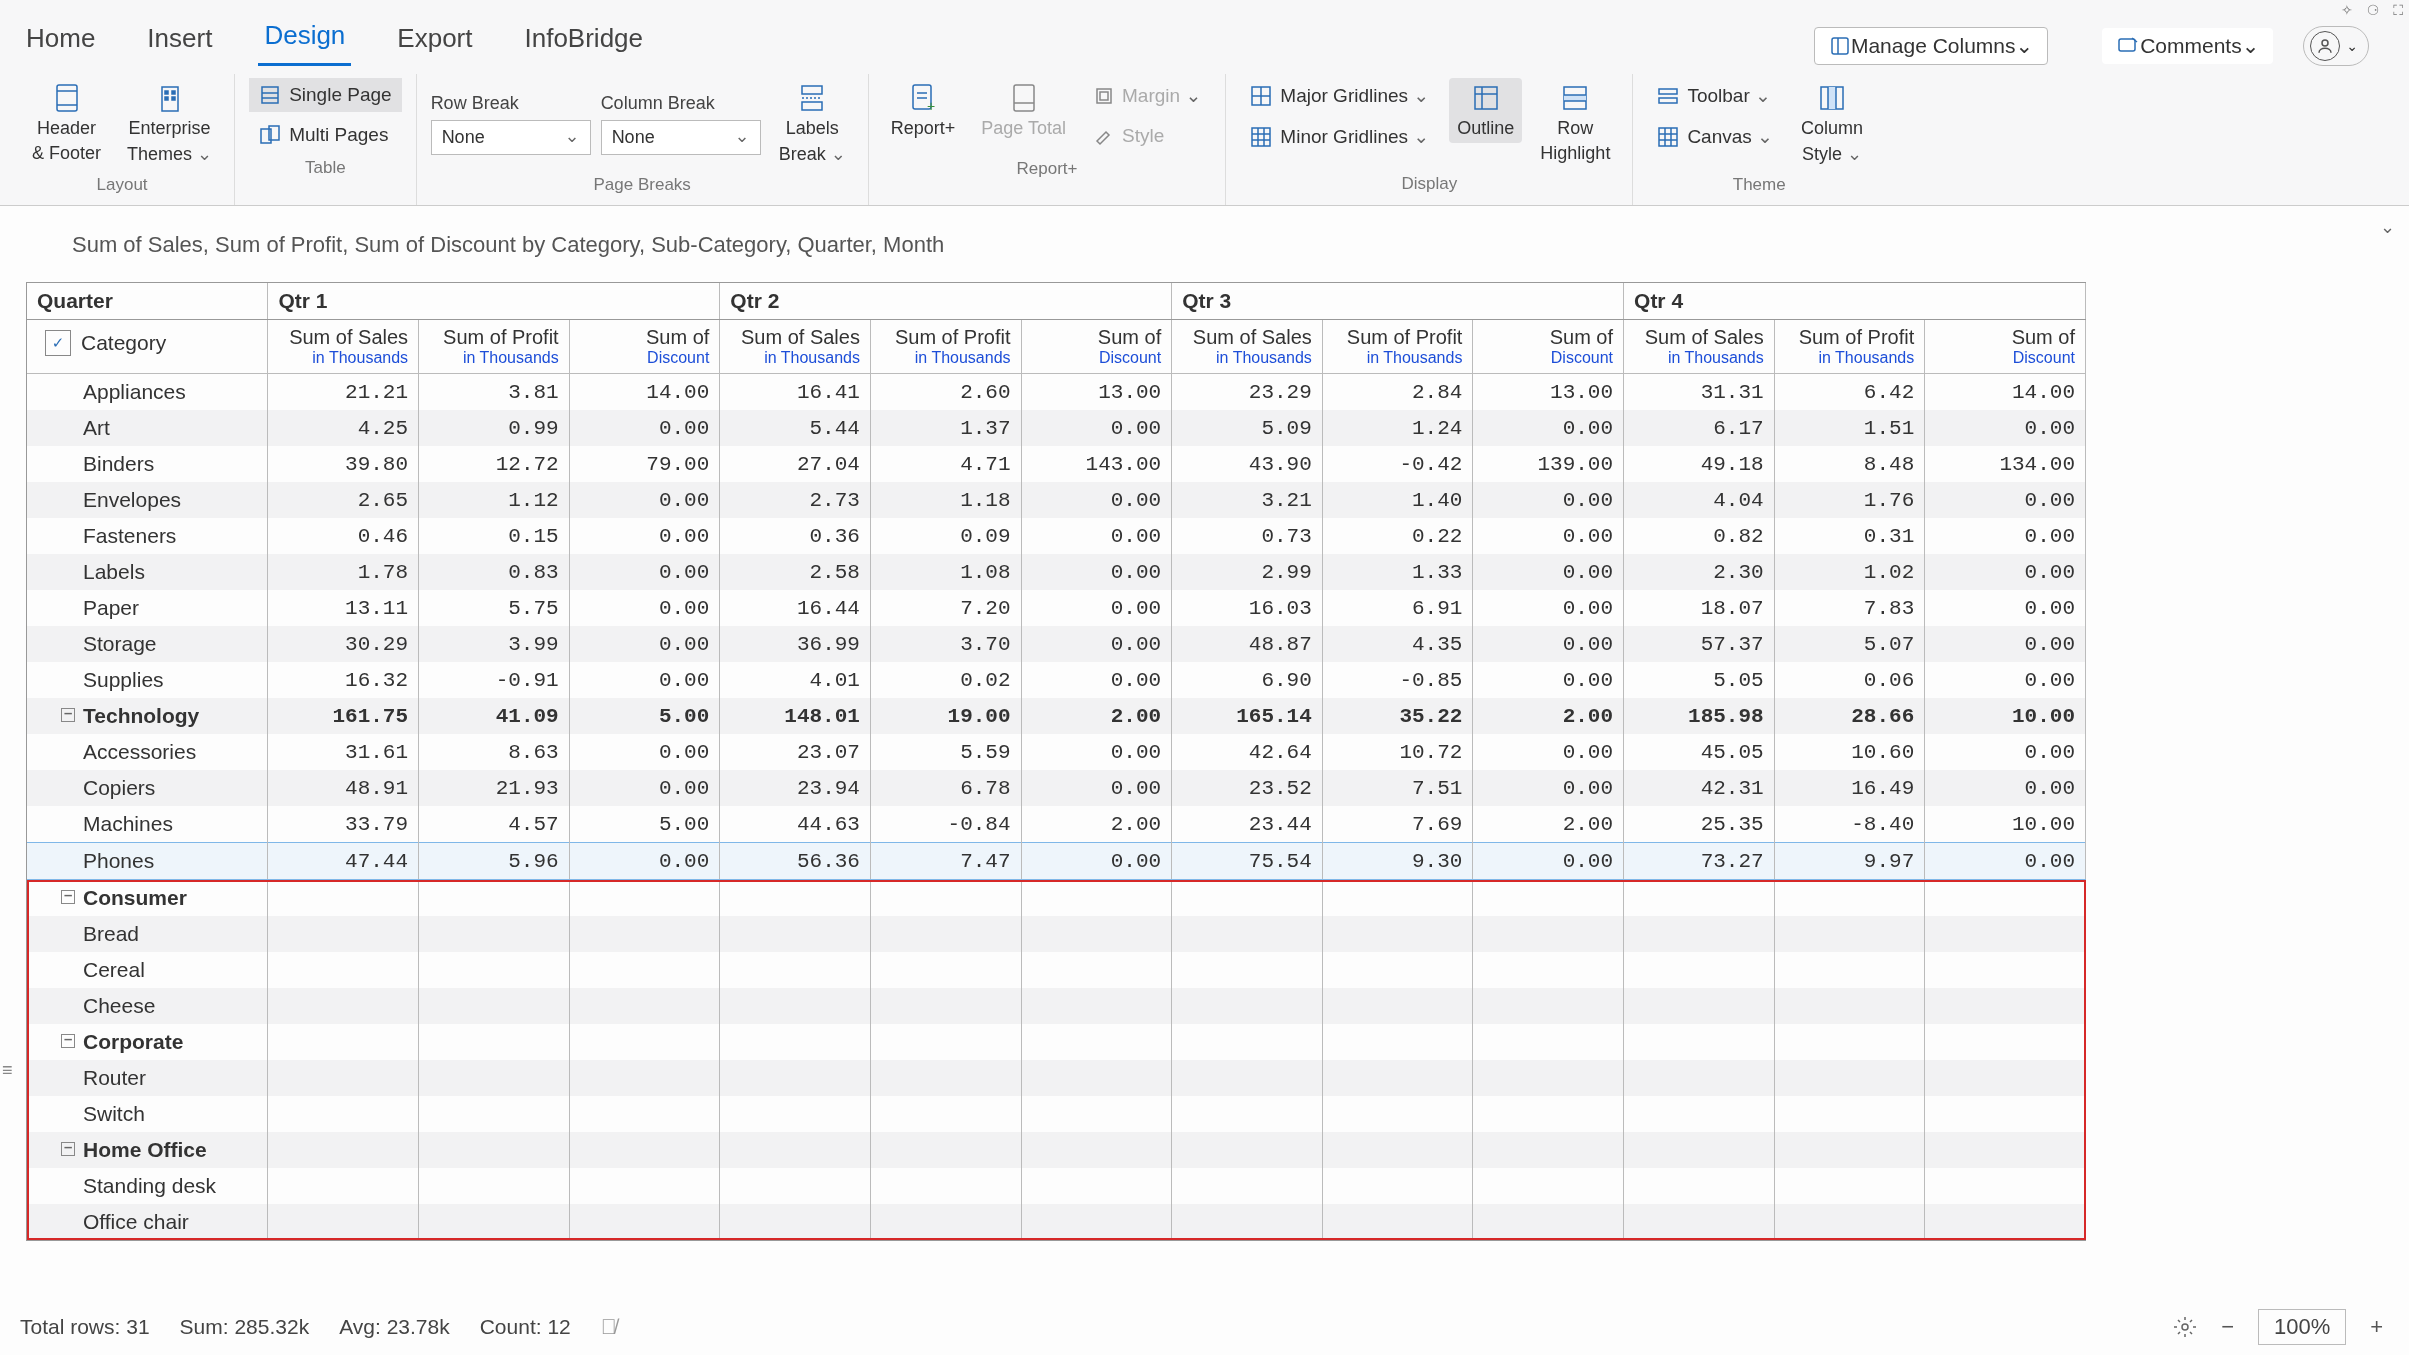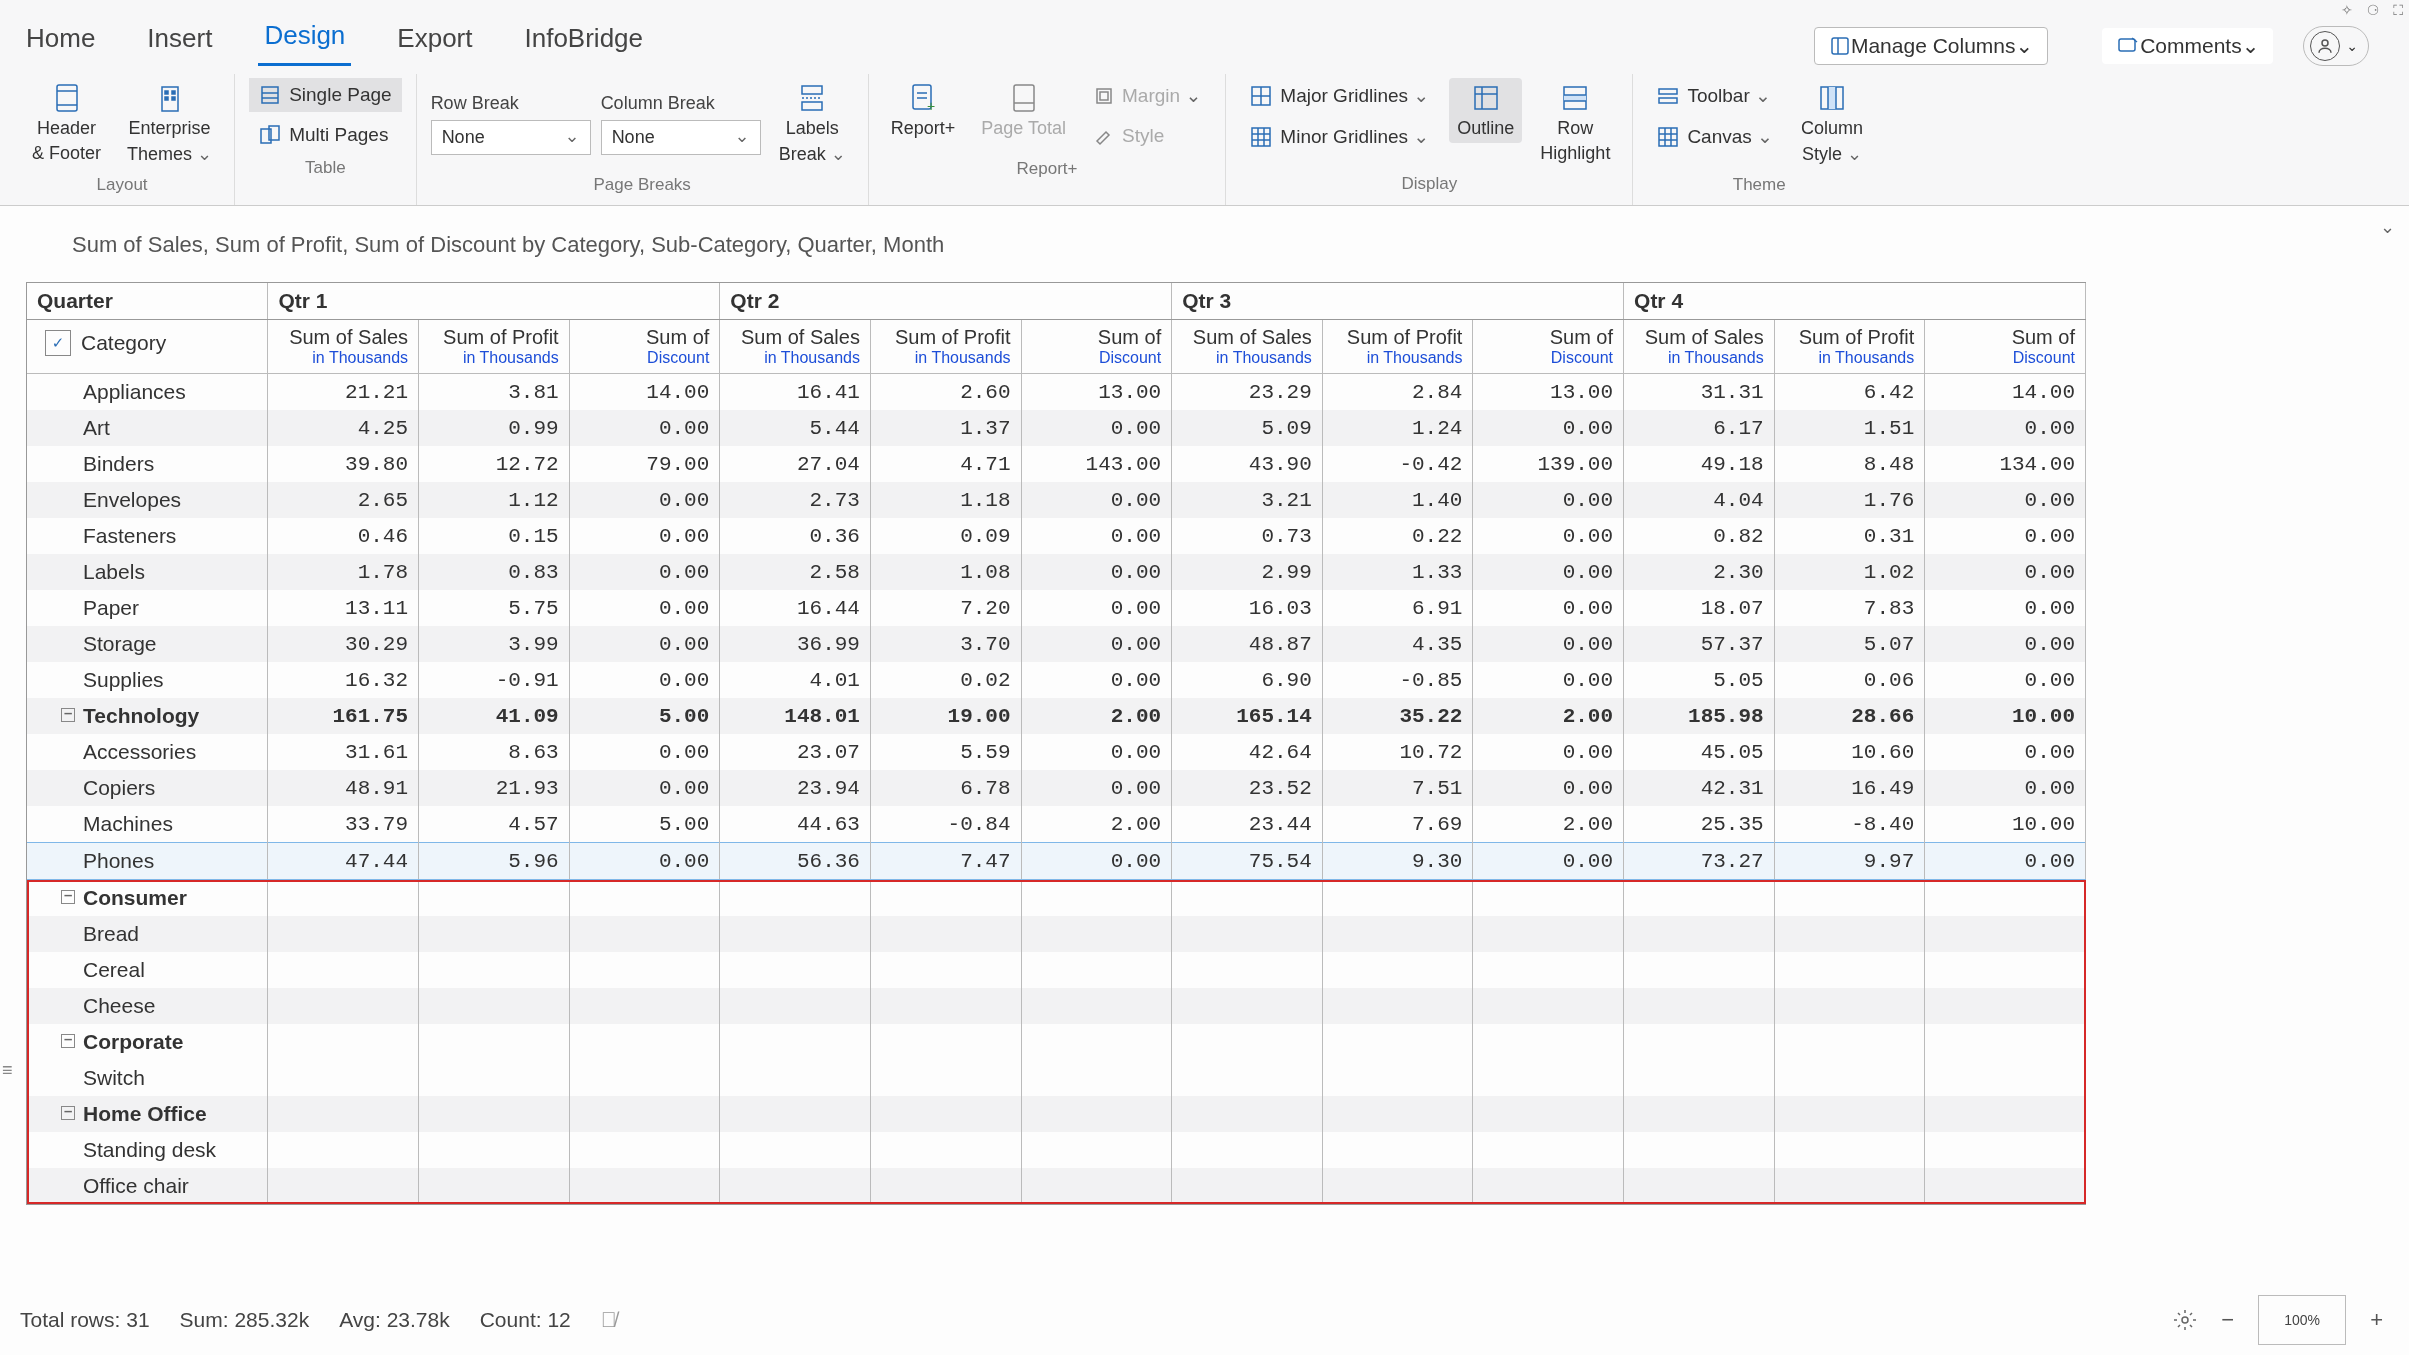--- a/index.html
+++ b/index.html
@@ -264,22 +264,22 @@
   }
   .statusbar .seg { margin-right:30px; }
   .statusbar .right {
     margin-left:auto;
     display:flex;
     align-items:center;
     gap:18px;
   }
   .zoom-input {
     border:1px solid #bbb;
-    padding:16px 12px;
-    font-size:14px;
+    padding:4px 12px;
+    font-size:22px;
     width:88px;
     text-align:center;
   }
   .zbtn { cursor:pointer; font-size:22px; color:#555; padding:0 6px; }
 
   .side-handle {
     position:absolute;
     left:2px;
     top:1060px;
     color:#888;
@@ -919,20 +919,35 @@
             <td class="num"></td>
             <td class="num"></td>
             <td class="num"></td>
             <td class="num"></td>
             <td class="num"></td>
             <td class="num"></td>
             <td class="num"></td>
             <td class="num"></td>
             <td class="num"></td>
           </tr>
+          <tr class="striped">
+            <td class="catcell"><span>Router</span></td>
+            <td class="num"></td>
+            <td class="num"></td>
+            <td class="num"></td>
+            <td class="num"></td>
+            <td class="num"></td>
+            <td class="num"></td>
+            <td class="num"></td>
+            <td class="num"></td>
+            <td class="num"></td>
+            <td class="num"></td>
+            <td class="num"></td>
+            <td class="num"></td>
+          </tr>
           <tr>
             <td class="catcell"><span>Switch</span></td>
             <td class="num"></td>
             <td class="num"></td>
             <td class="num"></td>
             <td class="num"></td>
             <td class="num"></td>
             <td class="num"></td>
             <td class="num"></td>
             <td class="num"></td>

